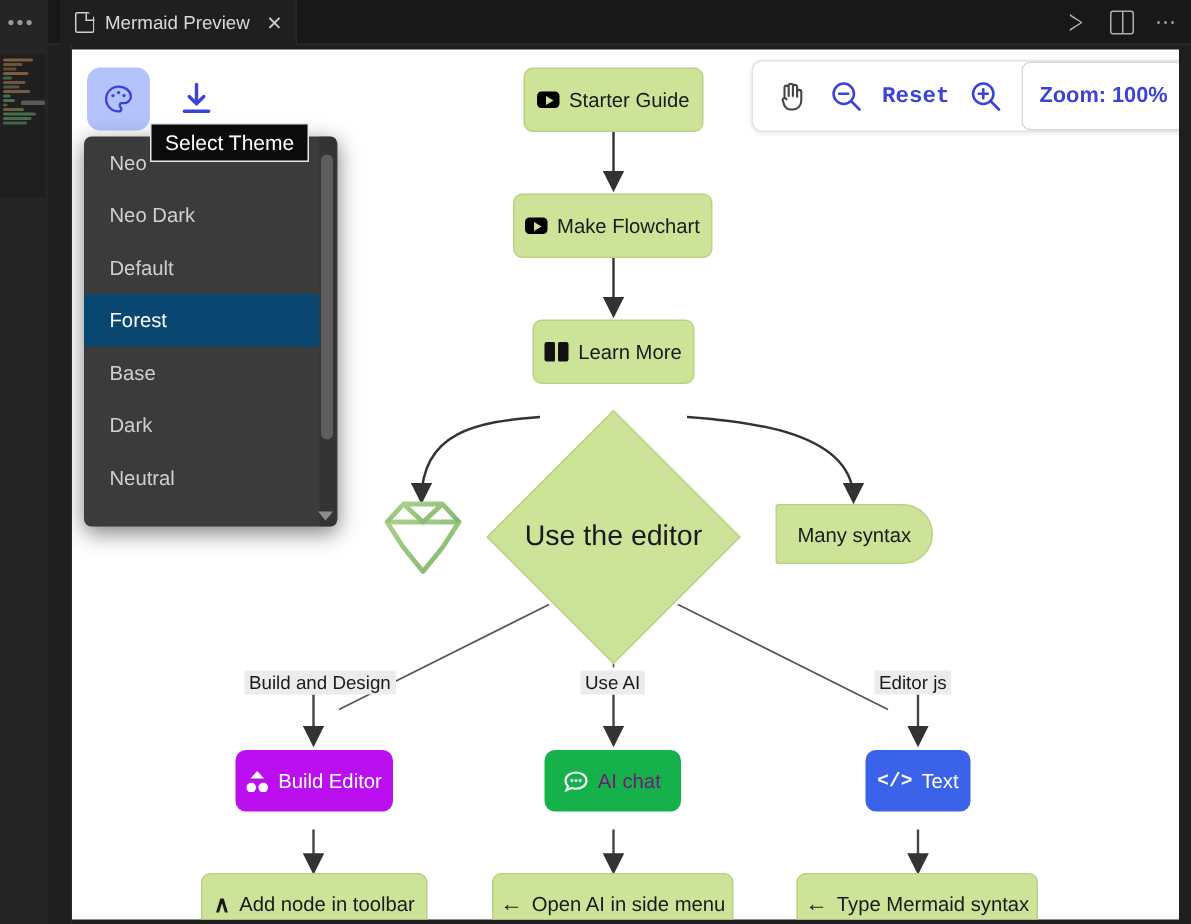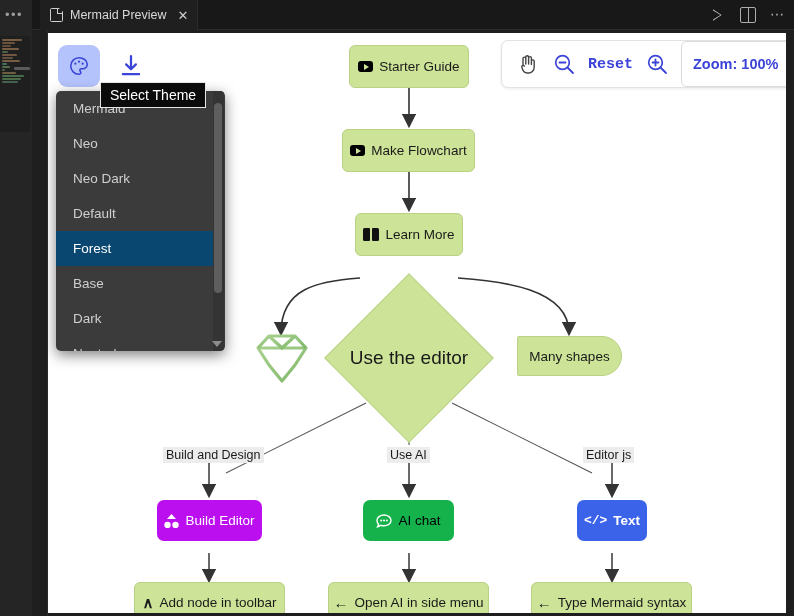--- a/index.html
+++ b/index.html
@@ -107,21 +107,21 @@
     color: #ffffff; font-size: 14px; padding: 4px 9px; white-space: nowrap;
   }
 
   .node {
     position: absolute; display: flex; align-items: center; justify-content: center; gap: 6px;
     font-size: 13.5px; color: #1a1a1a; white-space: nowrap;
   }
   .n-green { background: #cde498; border: 1px solid #b9d184; border-radius: 6px; }
   .n-green.pill-r { border-radius: 2px 22px 22px 2px; }
   .n-purple { background: #bb0ff0; color: #fff; border-radius: 7px; }
-  .n-grn2 { background: #15b24b; color: #000000; border-radius: 7px; }
+  .n-grn2 { background: #15b24b; color: #701a75; border-radius: 7px; }
   .n-blue { background: #3b63ea; color: #fff; border-radius: 7px; }
 
   .diamond {
     position: absolute; width: 120px; height: 120px;
     background: #cde498; border: 1px solid #b9d184; transform: rotate(45deg);
   }
   .diamond-label {
     position: absolute; display: flex; align-items: center; justify-content: center;
     font-size: 19px; color: #1a1a1a; white-space: nowrap;
   }
@@ -233,21 +233,21 @@
 
     <div class="node n-green" style="left:307px;top:180px;width:108px;height:43px;">
       <span class="book"></span>
       <span>Learn More</span>
     </div>
 
     <div class="diamond" style="left:301px;top:265px;"></div>
     <div class="diamond-label" style="left:301px;top:265px;width:120px;height:120px;">Use the editor</div>
 
     <div class="node n-green pill-r" style="left:469px;top:303px;width:105px;height:40px;">
-      <span>Many shapes</span>
+      <span>Many syntax</span>
     </div>
 
     <div class="edge-label" style="left:115px;top:414px;">Build and Design</div>
     <div class="edge-label" style="left:339px;top:414px;">Use AI</div>
     <div class="edge-label" style="left:535px;top:414px;">Editor js</div>
 
     <div class="node n-purple" style="left:109px;top:467px;width:105px;height:41px;">
       <svg width="15" height="14">
         <polygon points="7.5,0 12,5 3,5" fill="#fff"></polygon>
         <circle cx="3.5" cy="11" r="3.2" fill="#fff"></circle>
@@ -261,21 +261,21 @@
         <path d="M8,1 C12,1 15,3.4 15,6.4 C15,9.4 12,11.8 8,11.8 C6.9,11.8 5.9,11.6 5,11.3 L1.6,12.8 L2.6,10.2 C1.6,9.2 1,7.9 1,6.4 C1,3.4 4,1 8,1 Z" fill="none" stroke="#fff" stroke-width="1.4"></path>
         <circle cx="5.2" cy="6.4" r="1" fill="#fff"></circle>
         <circle cx="8" cy="6.4" r="1" fill="#fff"></circle>
         <circle cx="10.8" cy="6.4" r="1" fill="#fff"></circle>
       </svg>
       <span>AI chat</span>
     </div>
 
     <div class="node n-blue" style="left:529px;top:467px;width:70px;height:41px;font-weight:bold;">
       <span style="font-family:'Liberation Mono',monospace;font-size:13px;">&lt;/&gt;</span>
-      <span style="font-weight:bold;">Text</span>
+      <span style="font-weight:normal;">Text</span>
     </div>
 
     <div class="node n-green" style="left:86px;top:549px;width:151px;height:41px;">
       <span style="font-size:15px;font-weight:bold;">∧</span>
       <span>Add node in toolbar</span>
     </div>
 
     <div class="node n-green" style="left:280px;top:549px;width:161px;height:41px;">
       <span style="font-size:15px;">←</span>
       <span>Open AI in side menu</span>
@@ -315,21 +315,20 @@
       <svg class="zb-icon" viewBox="0 0 24 24">
         <circle cx="10.5" cy="10.5" r="6.8" fill="none" stroke="#3b43d8" stroke-width="1.7"></circle>
         <path d="M7.5 10.5h6M10.5 7.5v6M15.5 15.5 21 21" stroke="#3b43d8" stroke-width="1.8" stroke-linecap="round"></path>
       </svg>
       <span class="zoom-badge">Zoom: 100%</span>
     </div>
 
     
     <div class="dropdown">
       <div class="dd-list">
-        <div class="dd-item">Mermaid</div>
         <div class="dd-item">Neo</div>
         <div class="dd-item">Neo Dark</div>
         <div class="dd-item">Default</div>
         <div class="dd-item sel">Forest</div>
         <div class="dd-item">Base</div>
         <div class="dd-item">Dark</div>
         <div class="dd-item">Neutral</div>
 
       </div>
       <div class="dd-sb-track">

